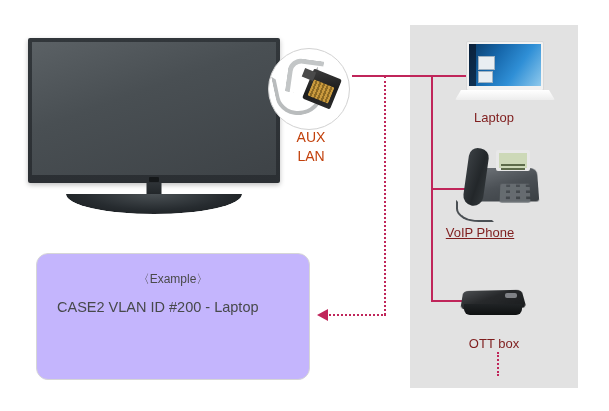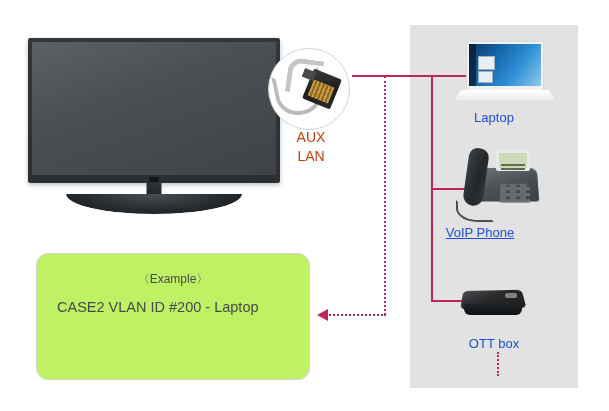--- a/index.html
+++ b/index.html
@@ -186,21 +186,21 @@
     border-right: 11px solid #c0255a;
   }
 
   
   .device { position: absolute; }
   .device-label {
     position: absolute;
     width: 120px;
     text-align: center;
     font-size: 13px;
-    color: #1d4ed8;
+    color: #7f1d1d;
   }
 
   
   #laptop-screen-frame {
     position: absolute;
     left: 466px;
     top: 41px;
     width: 78px;
     height: 50px;
     background: #f2f2f2;
@@ -335,21 +335,21 @@
     opacity: 0.85;
   }
 
   
   #example-box {
     position: absolute;
     left: 36px;
     top: 253px;
     width: 274px;
     height: 127px;
-    background: #bef264;
+    background: #c4b5fd;
     border: 1px solid #d6d6d6;
     border-radius: 12px;
     box-sizing: border-box;
   }
   #example-title {
     position: absolute;
     top: 17px;
     width: 100%;
     text-align: center;
     font-size: 12px;

